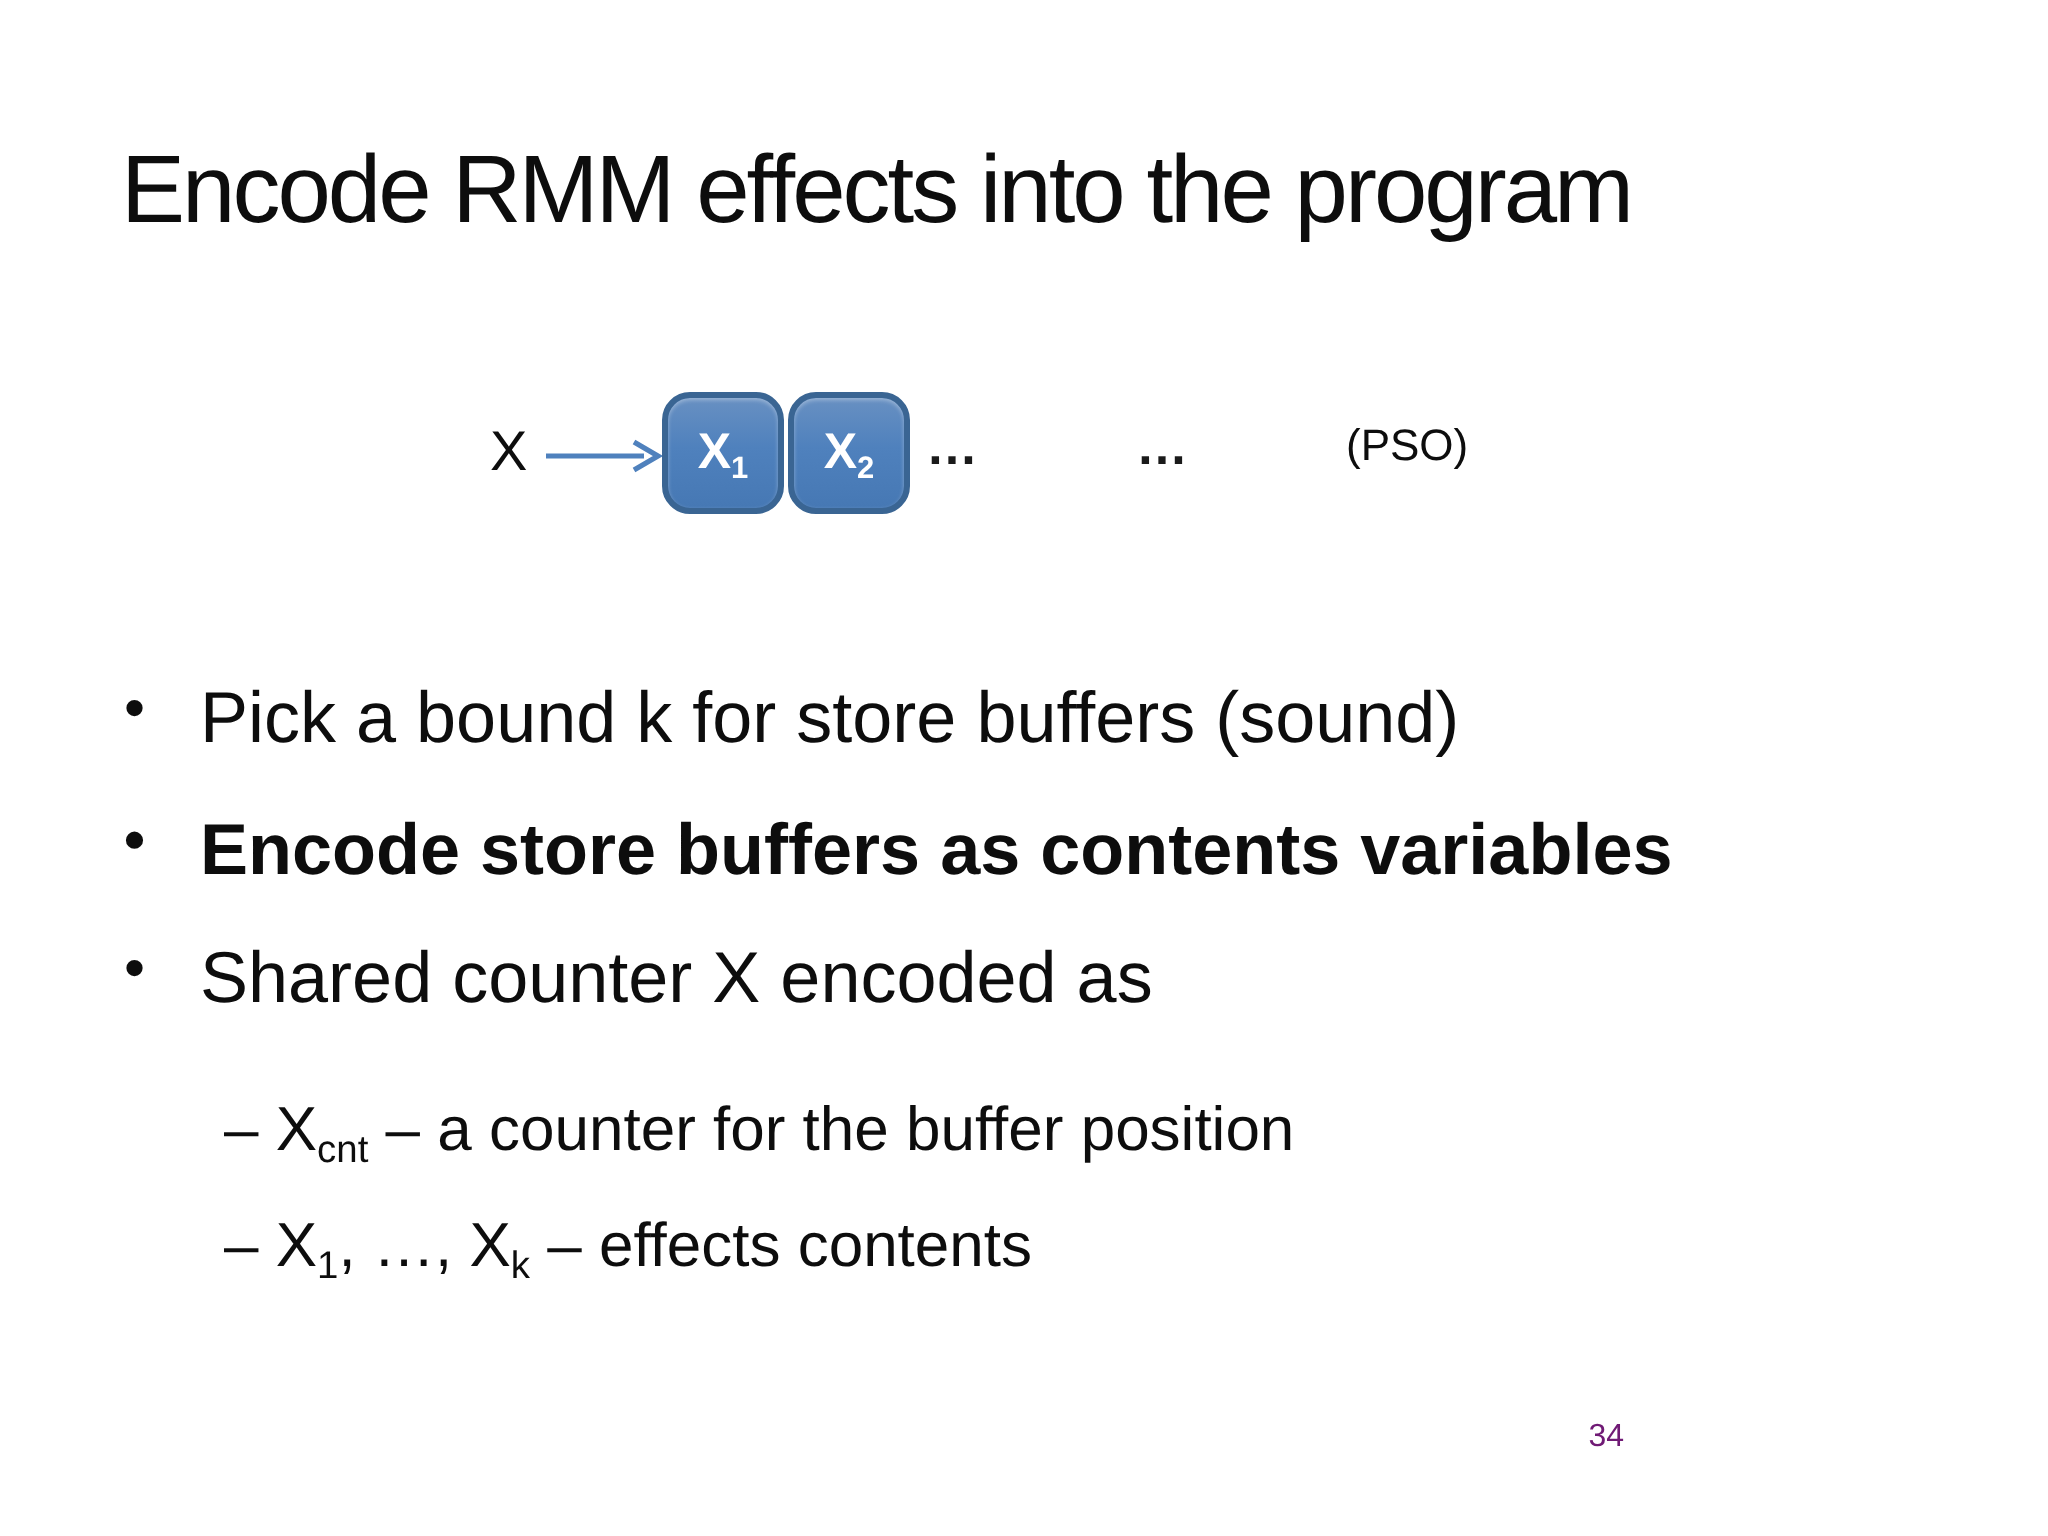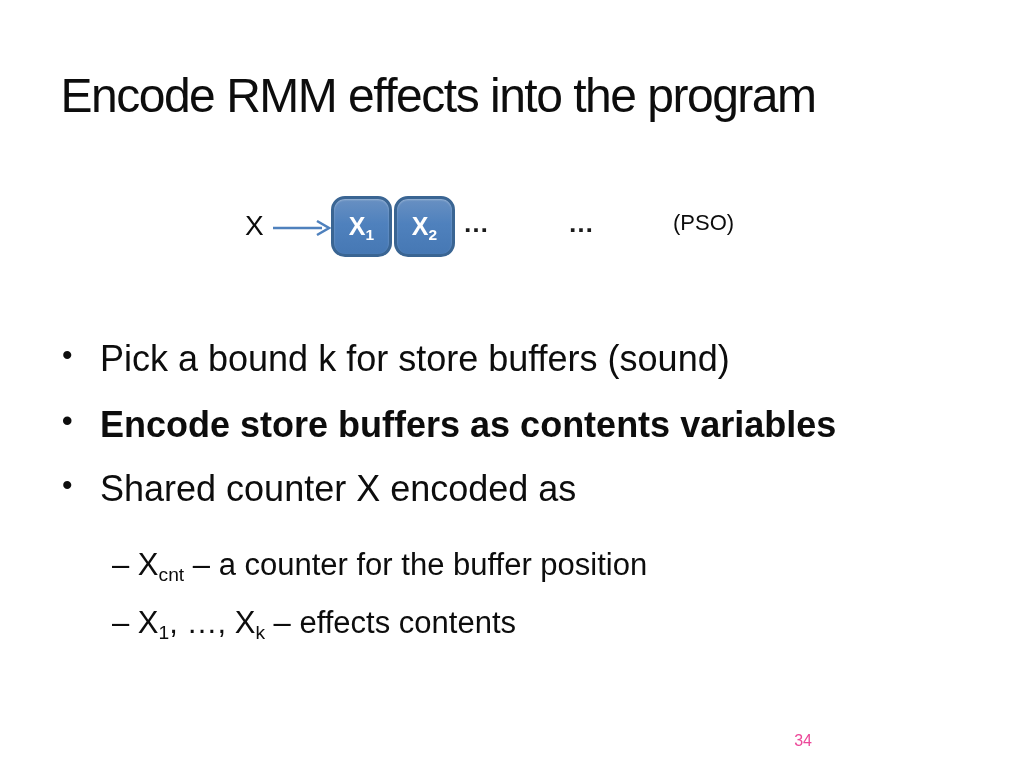--- a/index.html
+++ b/index.html
@@ -85,23 +85,23 @@
   .bullet-l2 .txt2 { position: absolute; left: 112px; top: 0; margin-top: 16px; }
   .bullet-s1 { top: 531px; }
   .bullet-s2 { top: 589px; }
   .sub {
     font-size: 0.62em;
     position: relative;
     top: 0.30em;
   }
   .page-number {
     position: absolute;
-    right: 64px; top: 732px;
+    right: 64px; top: 710px;
     font-size: 16px;
-    color: #ec4899;
+    color: #701a75;
   }
 </style>
 </head>
 <body>
 
 <div class="slide">
 
   <h1 class="slide-title">Encode RMM effects into the program</h1>
 
   <div class="diagram">

